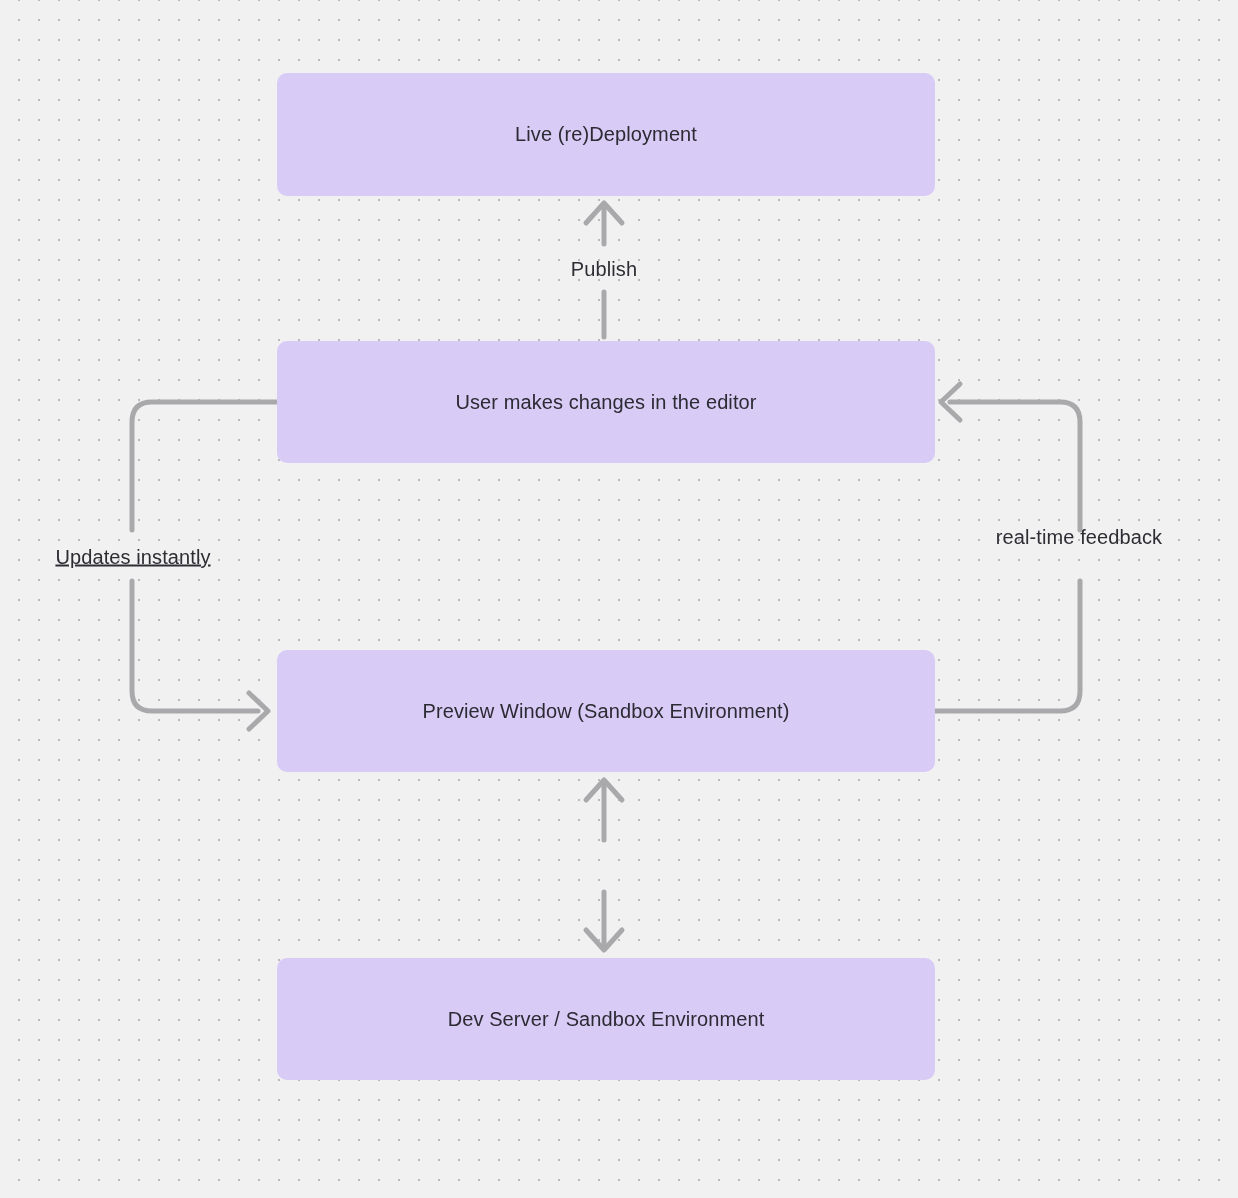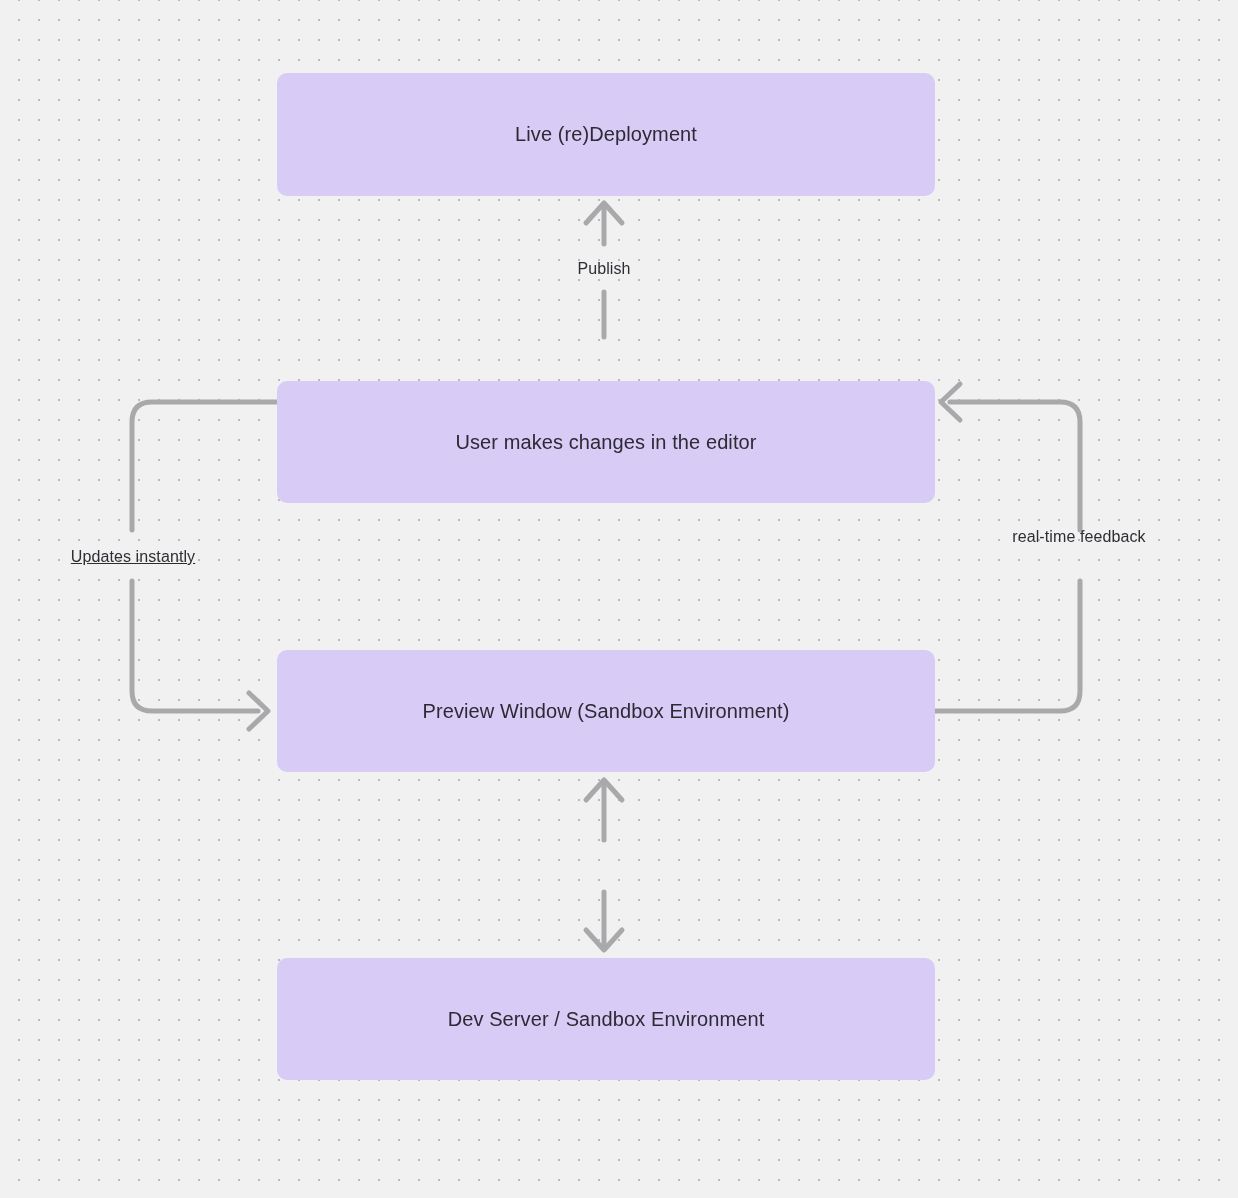--- a/index.html
+++ b/index.html
@@ -49,27 +49,27 @@
     justify-content: center;
   }
   .node-label {
     font-size: 20px;
     font-weight: 400;
     color: var(--node-text);
     letter-spacing: 0.1px;
     white-space: nowrap;
   }
   #node-live    { top: 73px; height: 123px; }
-  #node-user    { top: 341px; margin-top: 40px; }
+  #node-user    { top: 341px; }
   #node-preview { top: 650px; }
   #node-dev     { top: 958px; }
   .edge-label {
     position: absolute;
     transform: translate(-50%, -50%);
-    font-size: 16px;
+    font-size: 20px;
     font-weight: 400;
     color: var(--edge-label-text);
     white-space: nowrap;
     letter-spacing: 0.1px;
   }
   #label-publish  { left: 604px; top: 269px; }
   #label-updates  { left: 133px; top: 557px; text-decoration: underline; }
   #label-feedback { left: 1079px; top: 537px; }
   #label-spun     { left: 606px; top: 866px; }
 </style>

